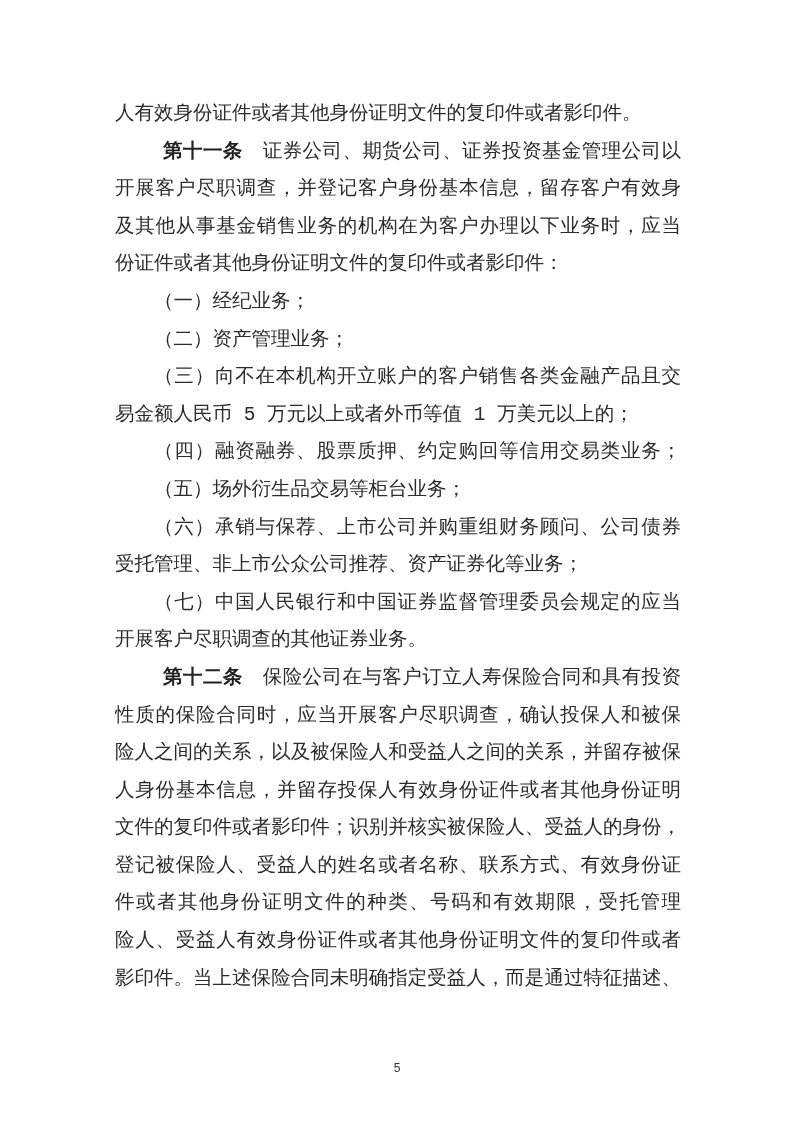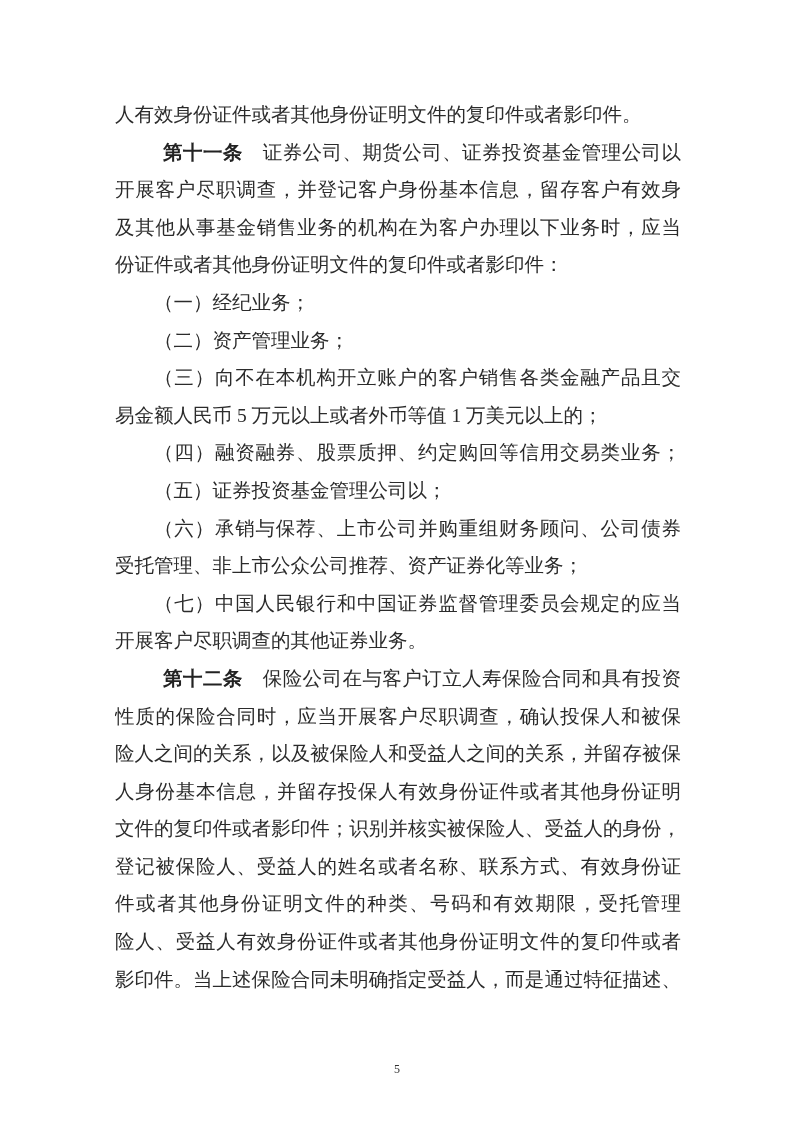--- a/index.html
+++ b/index.html
@@ -7,21 +7,21 @@
     padding: 0;
     background: #e8e8e8;
   }
   .page {
     position: relative;
     width: 794px;
     height: 1123px;
     margin: 0 auto;
     background: #ffffff;
     overflow: hidden;
-    font-family: Liberation Serif, serif;
+    font-family: Liberation Mono, monospace;
   }
   .text-block {
     position: absolute;
     left: 115px;
     top: 96px;
     width: 566px;
   }
   .line {
     font-size: 19.5px;
     line-height: 37.6px;
@@ -61,21 +61,21 @@
       <div class="line">人有效身份证件或者其他身份证明文件的复印件或者影印件。</div>
       <div class="line indent justify"><b>第十一条</b>　证券公司、期货公司、证券投资基金管理公司以</div>
       <div class="line justify">开展客户尽职调查，并登记客户身份基本信息，留存客户有效身</div>
       <div class="line justify">及其他从事基金销售业务的机构在为客户办理以下业务时，应当</div>
       <div class="line">份证件或者其他身份证明文件的复印件或者影印件：</div>
       <div class="line indent">（一）经纪业务；</div>
       <div class="line indent">（二）资产管理业务；</div>
       <div class="line indent justify">（三）向不在本机构开立账户的客户销售各类金融产品且交</div>
       <div class="line">易金额人民币 5 万元以上或者外币等值 1 万美元以上的；</div>
       <div class="line indent justify">（四）融资融券、股票质押、约定购回等信用交易类业务；</div>
-      <div class="line indent">（五）证券投资基金管理公司以；</div>
+      <div class="line indent">（五）场外衍生品交易等柜台业务；</div>
       <div class="line indent justify">（六）承销与保荐、上市公司并购重组财务顾问、公司债券</div>
       <div class="line">受托管理、非上市公众公司推荐、资产证券化等业务；</div>
       <div class="line indent justify">（七）中国人民银行和中国证券监督管理委员会规定的应当</div>
       <div class="line">开展客户尽职调查的其他证券业务。</div>
       <div class="line indent justify"><b>第十二条</b>　保险公司在与客户订立人寿保险合同和具有投资</div>
       <div class="line justify">性质的保险合同时，应当开展客户尽职调查，确认投保人和被保</div>
       <div class="line justify">险人之间的关系，以及被保险人和受益人之间的关系，并留存被保</div>
       <div class="line justify">人身份基本信息，并留存投保人有效身份证件或者其他身份证明</div>
       <div class="line justify">文件的复印件或者影印件；识别并核实被保险人、受益人的身份，</div>
       <div class="line justify">登记被保险人、受益人的姓名或者名称、联系方式、有效身份证</div>

